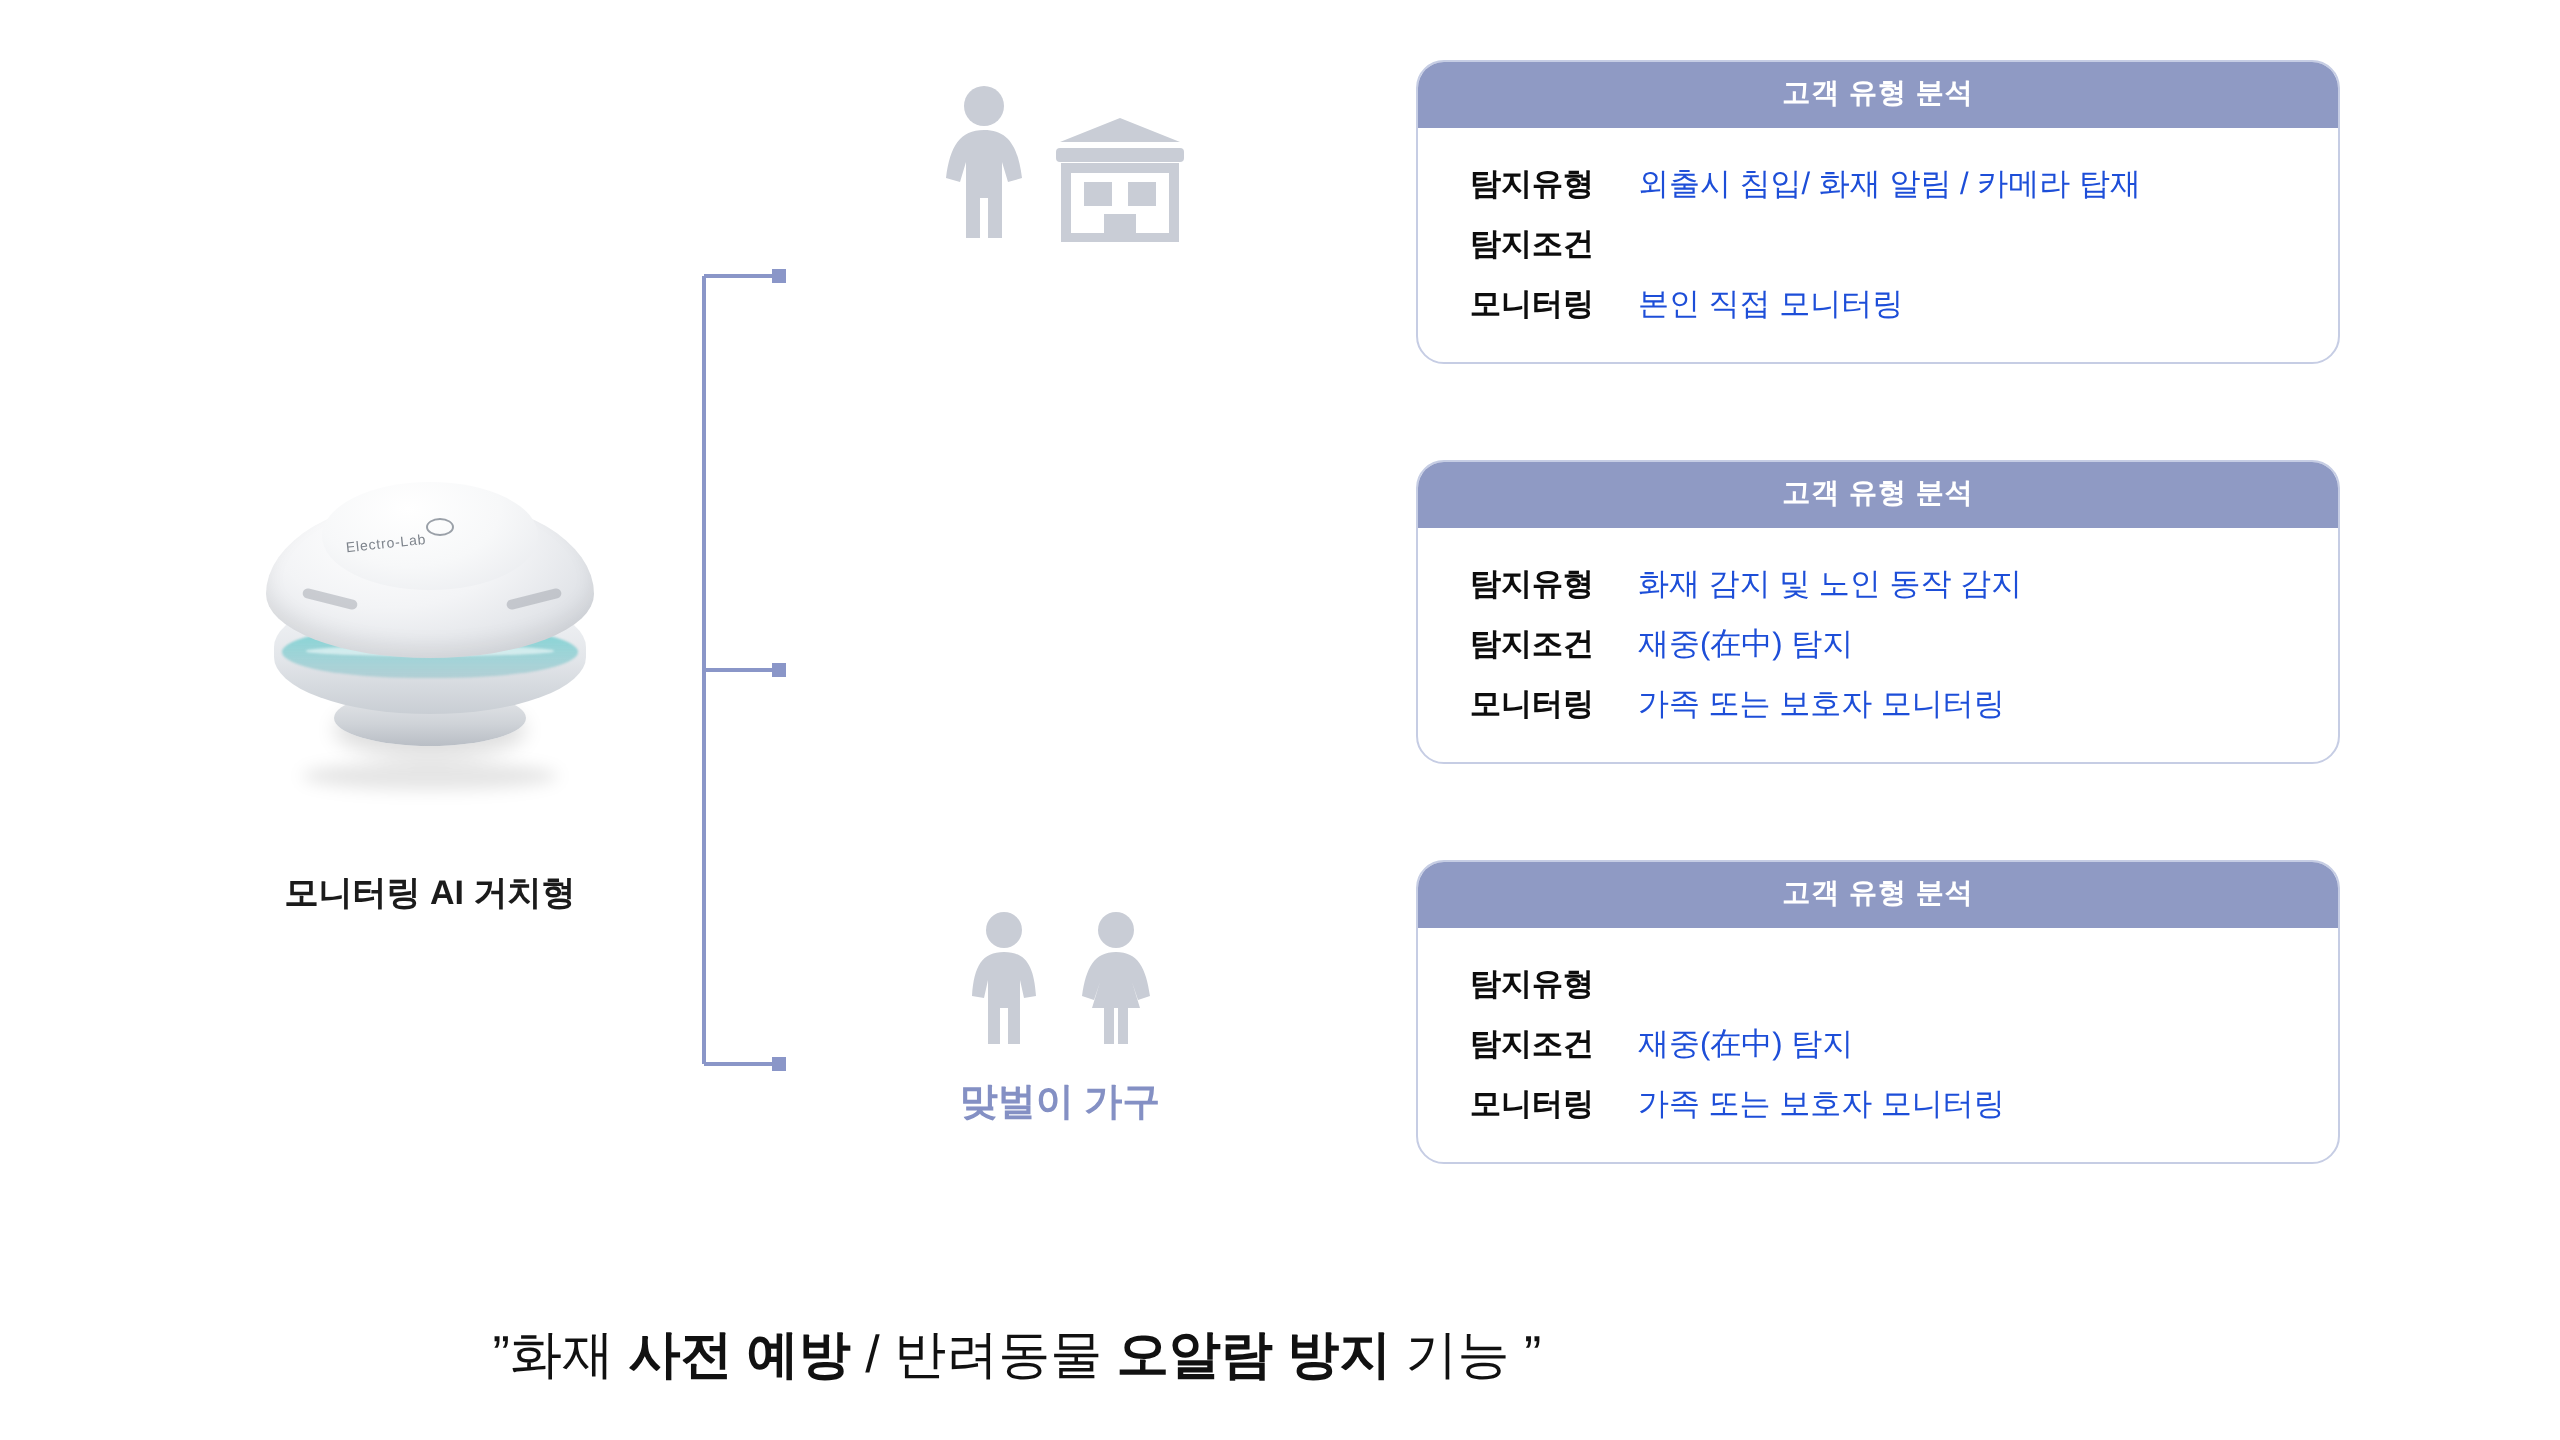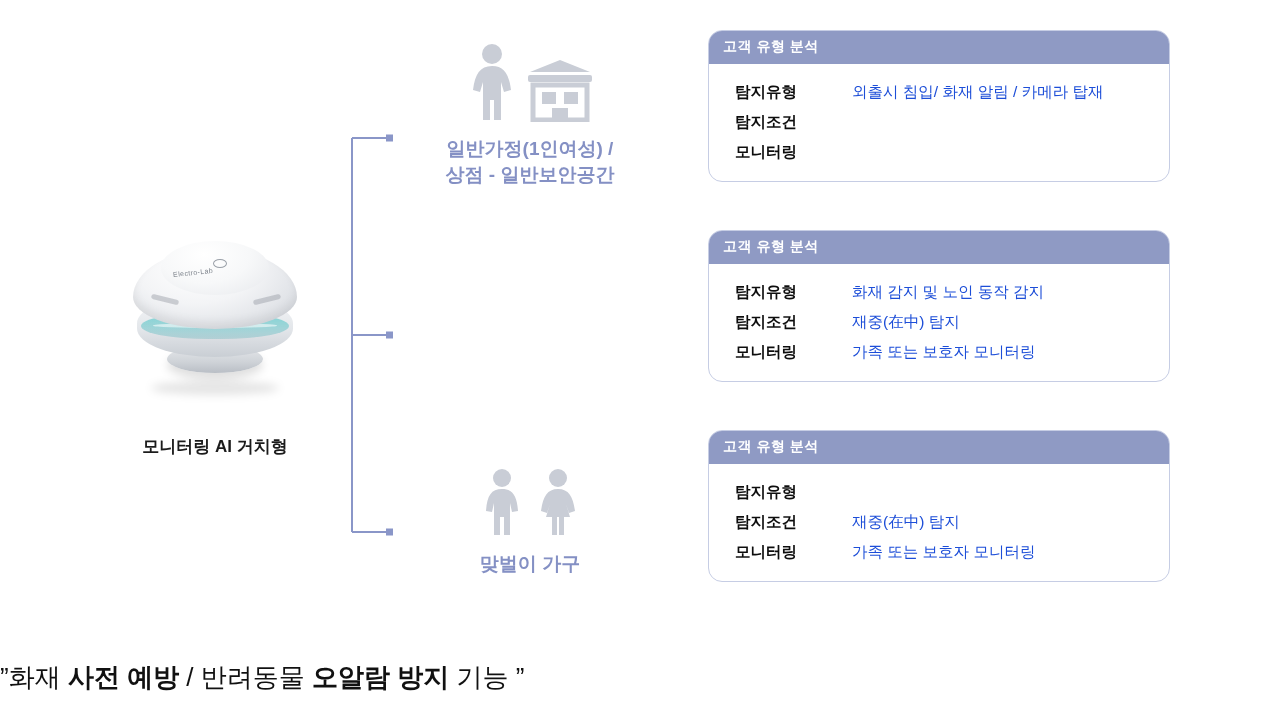--- a/index.html
+++ b/index.html
@@ -168,51 +168,50 @@
     margin-top: 10px;
     font-size: 19px;
     font-weight: bold;
     color: #8490c4;
     line-height: 1.35;
     white-space: pre-line;
   }
 
   #persona1 { left: 400px; top: 40px; }
   #persona2 { left: 400px; top: 265px; }
-  #persona3 { left: 400px; top: 455px; }
+  #persona3 { left: 400px; top: 443px; }
 
   
   .card {
     position: absolute;
     left: 708px;
     width: 462px;
     border: 1px solid #c6cde4;
     border-radius: 14px;
     background: #ffffff;
     overflow: hidden;
   }
   .card-header {
     background: #8f9ac4;
     color: #ffffff;
     font-size: 14px;
     font-weight: bold;
-    text-align: left;
-    padding: 7px 14px 8px;
+    text-align: center;
+    padding: 7px 0 8px;
     letter-spacing: 0.5px;
   }
   .card-body {
     padding: 18px 22px 18px 26px;
   }
   .row {
     display: flex;
     align-items: flex-start;
     margin-bottom: 9px;
     font-size: 15.5px;
     color: #111111;
-    gap: 33px;
   }
   .row:last-child { margin-bottom: 0; }
   .row .k {
     width: 84px;
     flex: 0 0 84px;
     font-weight: bold;
     color: #0d0d0d;
   }
   .row .v {
     flex: 1;
@@ -222,20 +221,21 @@
   #card1 { top: 30px; }
   #card2 { top: 230px; }
   #card3 { top: 430px; }
 
   
   .footer {
     position: absolute;
     left: 0;
     top: 660px;
     width: 1017px;
+    text-align: center;
     font-size: 26px;
     color: #111111;
   }
   .footer .b { font-weight: bold; }
 </style>
 </head>
 <body>
 
 <div id="stage">
 
@@ -283,22 +283,20 @@
         <svg width="68" height="62" viewBox="0 0 68 62" xmlns="http://www.w3.org/2000/svg" fill="#c9cdd6">
           <path d="M34 0 L4 12 L64 12 Z"></path>
           <rect x="2" y="15" width="64" height="7" rx="2"></rect>
           <path d="M7 25 L7 60 L61 60 L61 25 Z" fill="none" stroke="#c9cdd6" stroke-width="5"></path>
           <rect x="16" y="32" width="14" height="12"></rect>
           <rect x="38" y="32" width="14" height="12"></rect>
           <rect x="26" y="48" width="16" height="14"></rect>
         </svg>
       </span>
     </div>
-    <div class="plabel">일반가정(1인여성) /
-상점 - 일반보안공간</div>
   </div>
 
 
   <div class="persona" id="persona3">
     <div class="icons">
       <span>
         <svg width="48" height="70" viewBox="0 0 48 70" xmlns="http://www.w3.org/2000/svg" fill="#c9cdd6">
           <circle cx="24" cy="11" r="9"></circle>
           <path d="M24 22 C13 22 9 29 8 44 L14 45 L16 36 L16 68 L22 68 L22 50 L26 50 L26 68 L32 68 L32 36 L34 45 L40 44 C39 29 35 22 24 22 Z"></path>
         </svg>
@@ -318,20 +316,21 @@
     <div class="card-body">
       <div class="row">
         <div class="k">탐지유형</div>
         <div class="v">외출시 침입/ 화재 알림 / 카메라 탑재</div>
       </div>
       <div class="row">
         <div class="k">탐지조건</div>
       </div>
       <div class="row">
         <div class="k">모니터링</div>
+        <div class="v">본인 직접 모니터링</div>
       </div>
     </div>
   </div>
 
   <div class="card" id="card2">
     <div class="card-header">고객 유형 분석</div>
     <div class="card-body">
       <div class="row">
         <div class="k">탐지유형</div>
         <div class="v">화재 감지 및 노인 동작 감지</div>

